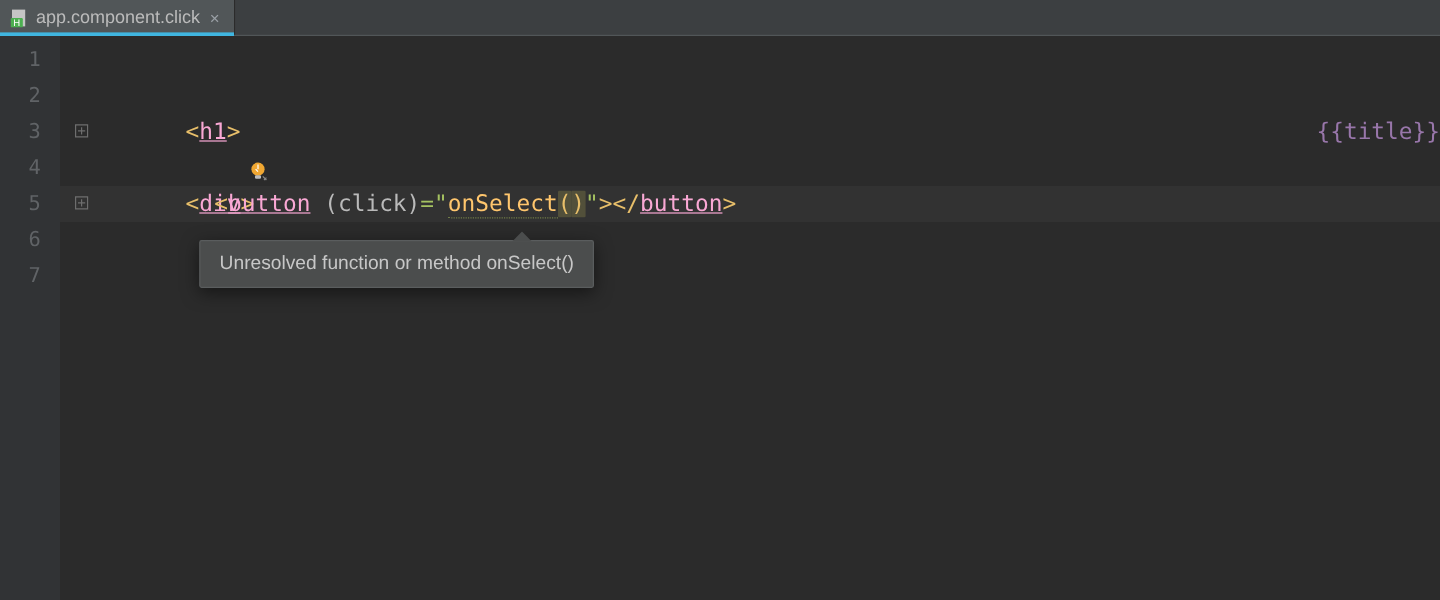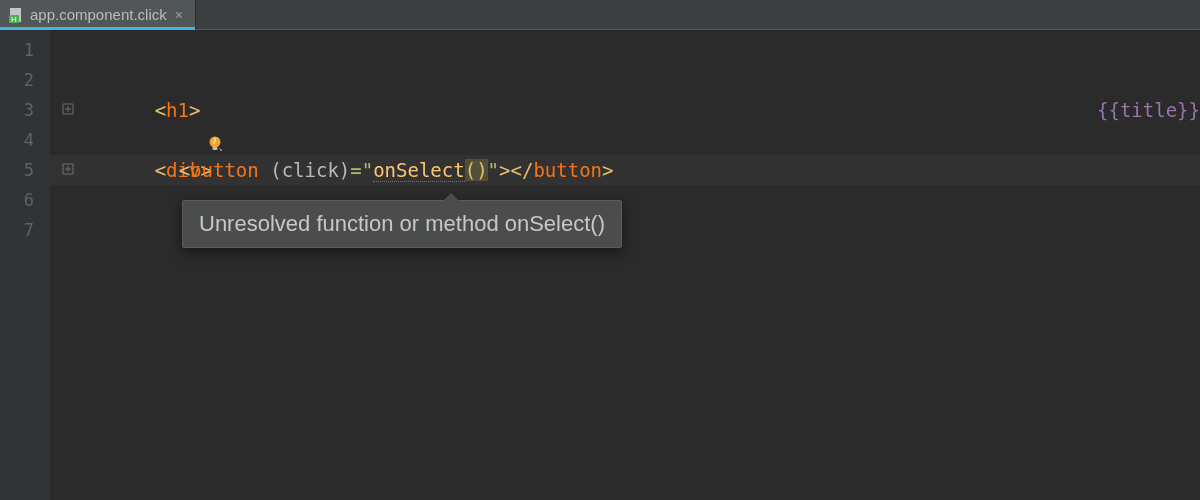--- a/index.html
+++ b/index.html
@@ -88,21 +88,21 @@
     width: 12px; height: 12px;
     color: #6e6e6e;
   }
   .fold svg { display: block; }
   .ind1 { padding-left: 0; }
   .ind2 { padding-left: 24px; text-align: right; }
   .ind3 { padding-left: 24px; }
 
   
   .lt { color: #e8bf6a; }       
-  .tag { color: #f97316; }       
+  .tag { color: #f9a8d4; text-decoration: underline; }       
   .attr { color: #bababa; }      
   .attrv { color: #a5c261; }     
   .expr { color: #9876aa; }
   .func { color: #ffc66d; border-bottom: 1px dotted #707c47; }
   .parens { color: #e8bf6a; }
   .bg-warn { background: #52503a; border-radius: 1px; }
   .caretline { background: #323232; position:absolute; left:0; right:0; height:30px; }
 
   
   .bulb {
@@ -110,26 +110,25 @@
     width: 18px; height: 18px;
     left: 28px;  
   }
 
   
   .tooltip {
     position: absolute;
     background: #4b4d4d;
     color: #c7c7c7;
     font-family: -apple-system, "Segoe UI", Arial, sans-serif;
-    font-size: 22px;
+    font-size: 16px;
     padding: 10px 16px;
     border: 1px solid #5a5d5e;
     border-radius: 2px;
     box-shadow: 0 4px 14px rgba(0,0,0,.5);
-    margin-left: 16px;
   }
   .tooltip::before {
     content: "";
     position: absolute;
     top: -8px; left: 260px;
     border-left: 8px solid transparent;
     border-right: 8px solid transparent;
     border-bottom: 8px solid #4b4d4d;
   }
 </style>

